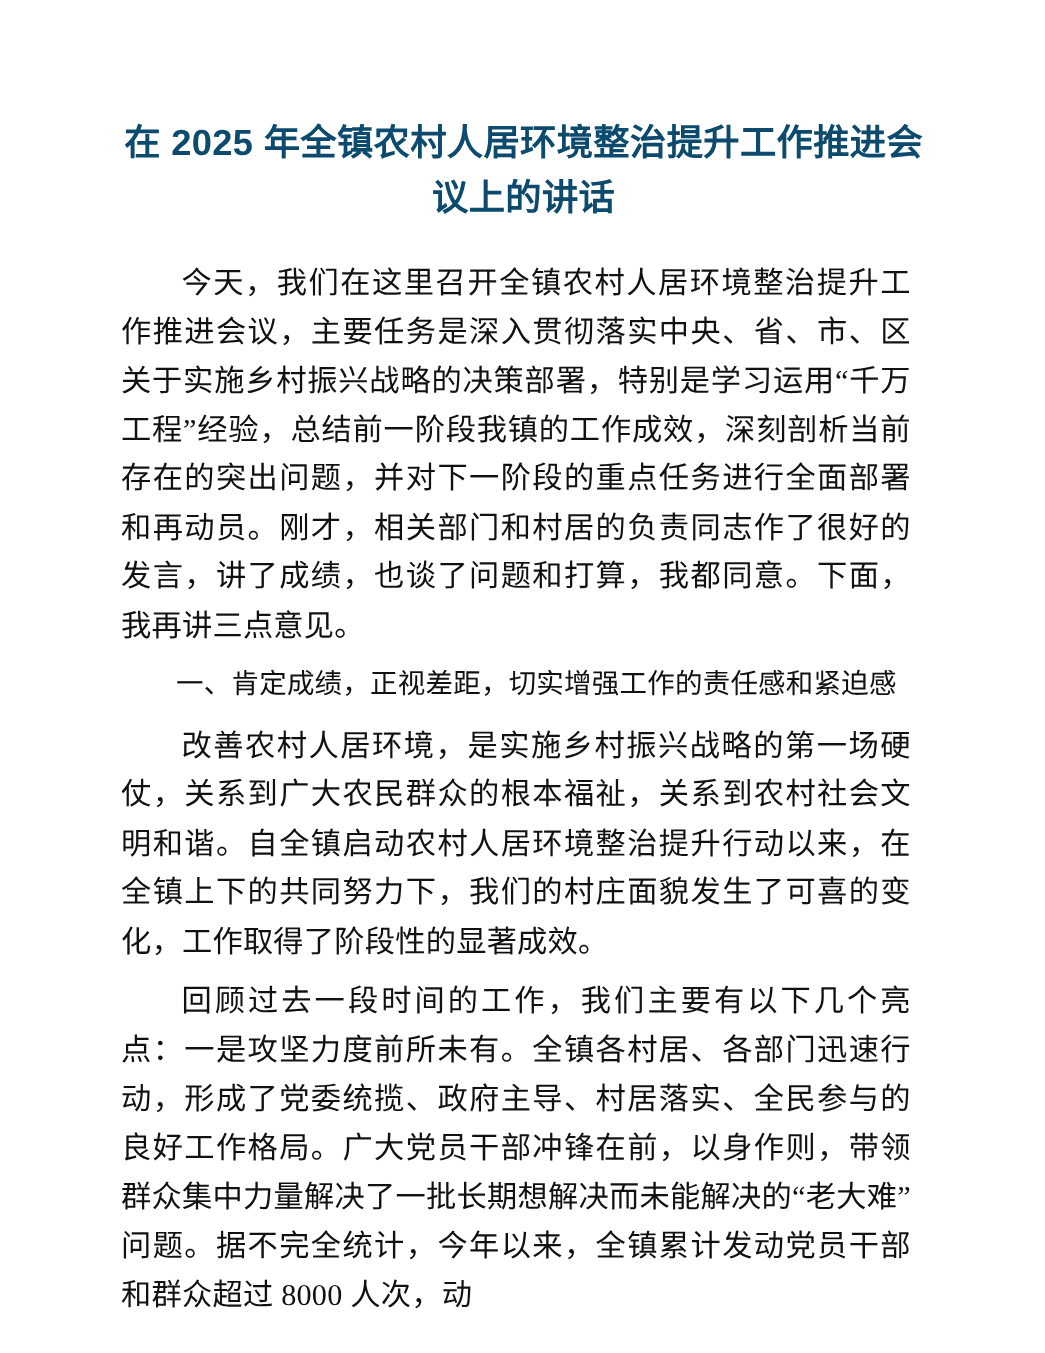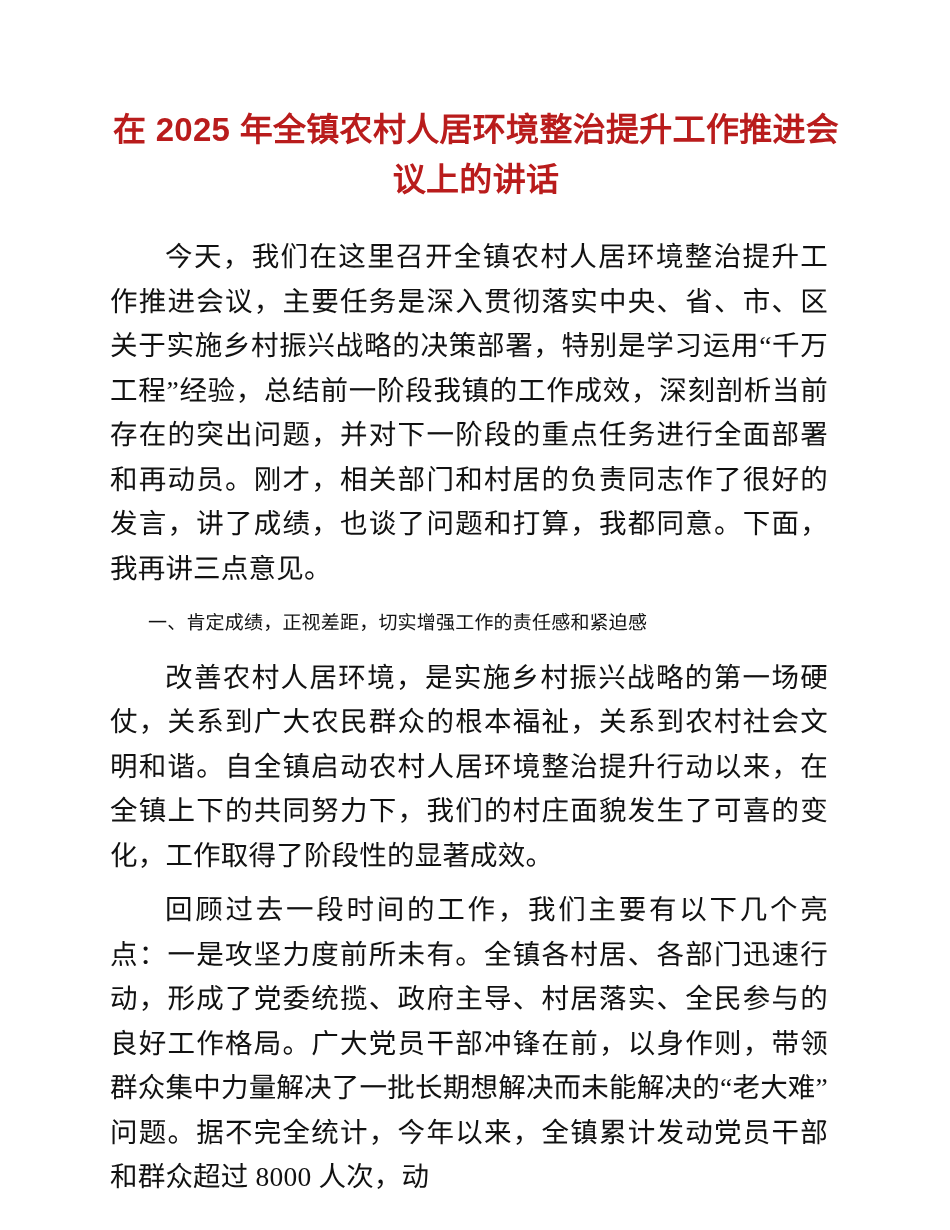--- a/index.html
+++ b/index.html
@@ -28,21 +28,21 @@
     width: 732px;
   }
 
   .doc-title {
     font-family: "Liberation Sans", "DejaVu Sans", sans-serif;
     font-weight: 700;
     font-size: 33px;
     line-height: 50px;
     text-align: center;
     letter-spacing: 0.3px;
-    color: #b91c1c;
+    color: #0c4a6e;
     margin: 0;
     padding-top: 105px;
     padding-bottom: 0;
     white-space: normal;
   }
 
   .body-block {
     margin-top: 30px;
   }
 
@@ -58,21 +58,21 @@
     color: #111111;
     word-break: break-all;
   }
 
   p.para:last-child {
     margin-bottom: 0;
   }
 
   p.heading {
     font-family: "Liberation Serif", "DejaVu Serif", serif;
-    font-size: 19px;
+    font-size: 25px;
     line-height: 44.5px;
     text-align: justify;
     text-justify: inter-ideograph;
     text-indent: 2em;
     letter-spacing: 0.2px;
     margin: 0 0 10px 0;
     color: #111111;
     word-break: break-all;
   }
 </style>

